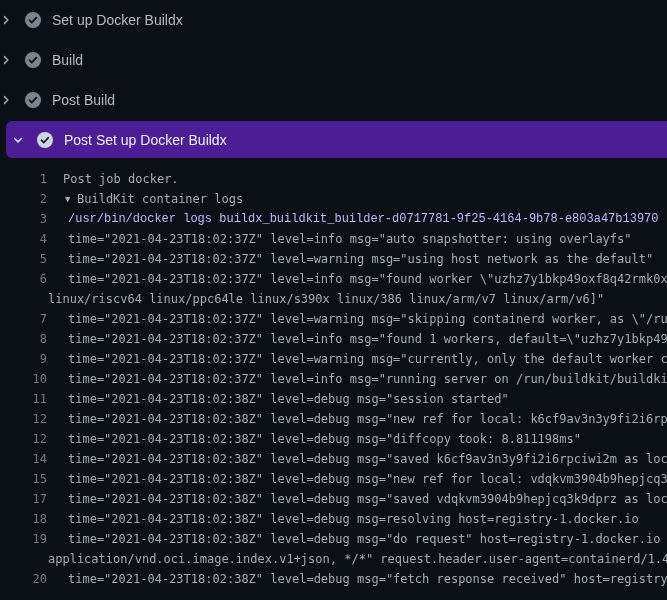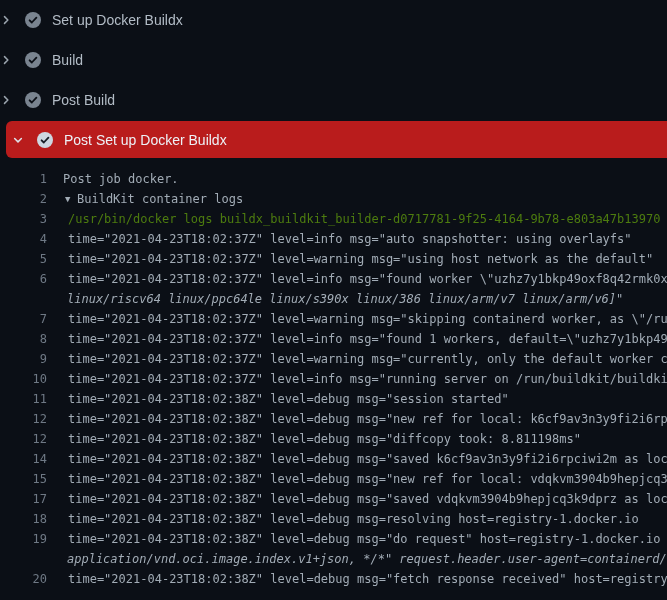--- a/index.html
+++ b/index.html
@@ -18,21 +18,21 @@
     cursor:pointer;
   }
   .step .chev { width:12px; height:12px; display:flex; align-items:center; justify-content:center; color:#9ba4ae; flex:0 0 12px; }
   .step .check { margin-left:13px; width:16px; height:16px; color:#7a8490; flex:0 0 16px; }
   .step .slabel { margin-left:11px; font-size:14px; color:#b3bcc6; white-space:nowrap; }
 
   .step.expanded {
     height:37px; margin-left:6px; margin-top:1px;
     padding-left:6px;
     width:661px;
-    background:#b91c1c;
+    background:#4c1d95;
     border-radius:6px 0 0 6px;
   }
   .step.expanded .chev { color:#dde3ea; }
   .step.expanded .check { color:#cdd7e1; }
   .step.expanded .slabel { color:#edf2f7; }
 
   
   .logarea {
     position:absolute; top:158px; left:0;
     width:667px; height:442px;
@@ -43,22 +43,22 @@
   }
   .line { position:relative; height:20px; line-height:20px; white-space:pre; }
   .num {
     position:absolute; left:0; top:0; width:47px;
     text-align:right; color:#6f7985; cursor:pointer;
   }
   .txt { position:absolute; top:0; left:68px; color:#a2acb6; }
   .line.plain .txt { left:63px; }
   .line.group .txt { left:77px; cursor:pointer; }
   .line.group .gicon { position:absolute; top:0; left:65px; color:#a2acb6; font-size:9px; line-height:20px; cursor:pointer; }
-  .line.wrap .txt { left:67px;font-style:italic; }
-  .line.cmd .txt { color:#4d7c0f; }
+  .line.wrap .txt { left:48px; }
+  .line.cmd .txt { color:#c4b5fd;font-family:Liberation Mono, monospace; }
 </style>
 </head>
 <body>
 
 <div class="steps">
 
   <div class="step collapsed">
     <span class="chev">
       <svg width="12" height="12" viewBox="0 0 16 16">
           <path d="M6 3.5l4.5 4.5L6 12.5" stroke="currentColor" stroke-width="2" fill="none" stroke-linecap="round" stroke-linejoin="round"></path>

